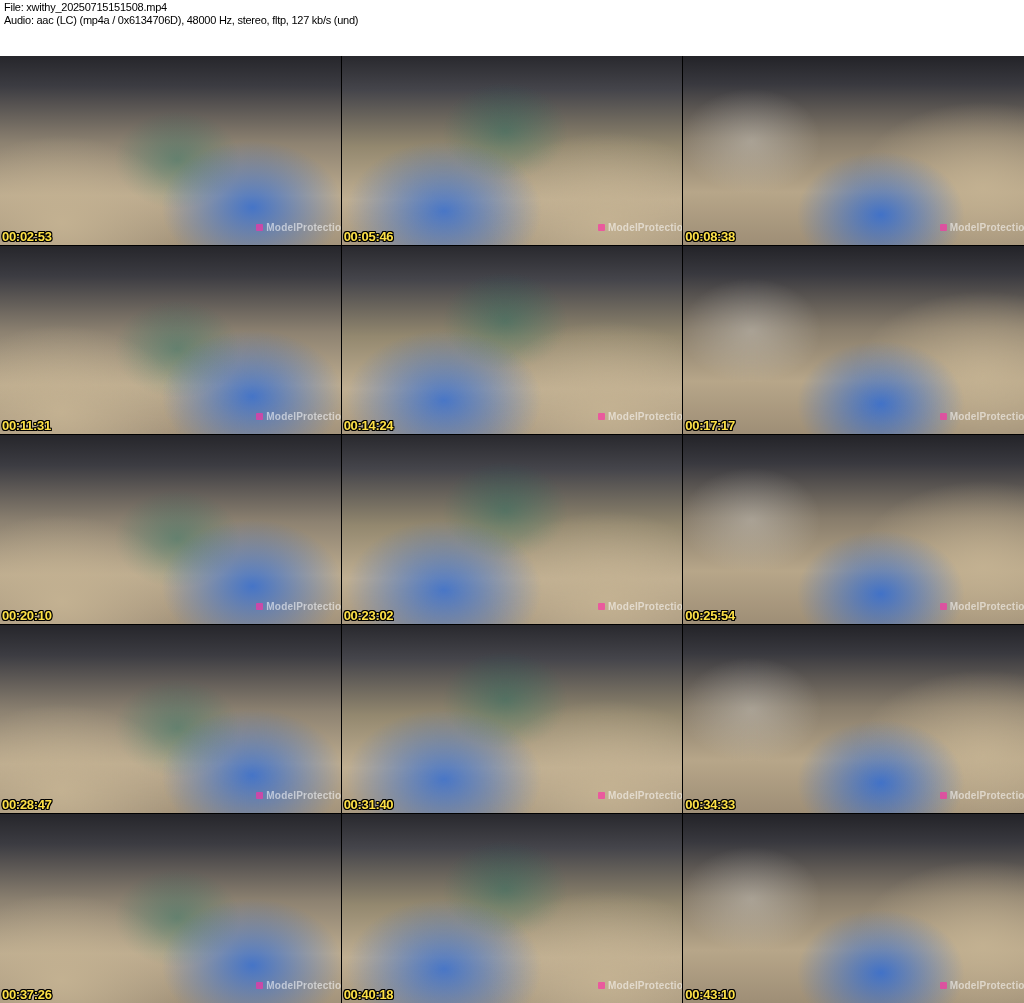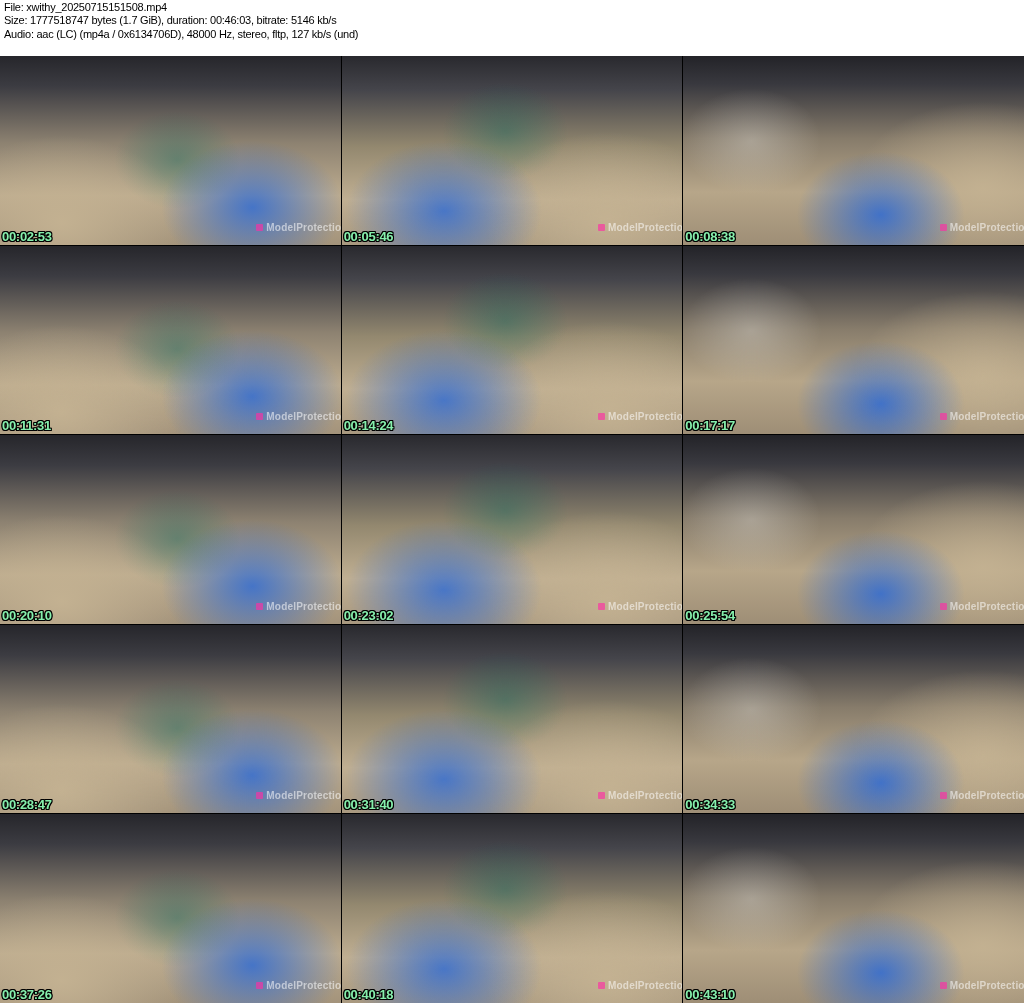--- a/index.html
+++ b/index.html
@@ -71,21 +71,21 @@
       linear-gradient(180deg, #232328 0%, #39393f 15%, #877c6b 44%, #b7a689 72%, #9e8e76 100%);
   }
 
   .timestamp {
     position: absolute;
     left: 2px;
     bottom: 1px;
     font-size: 13px;
     font-weight: bold;
     letter-spacing: -0.3px;
-    color: #86efac;
+    color: #fde047;
     text-shadow:
       -1px -1px 0 #000, 1px -1px 0 #000,
       -1px  1px 0 #000, 1px  1px 0 #000,
        0   -1px 0 #000, 0    1px 0 #000,
       -1px  0   0 #000, 1px  0   0 #000;
   }
 
   .watermark {
     position: absolute;
     right: -7px;
@@ -107,21 +107,20 @@
     background: rgba(255, 45, 164, 0.65);
   }
 </style>
 </head>
 <body>
 
 <div>
 
   <div class="header">
     <div class="header-line">File: xwithy_20250715151508.mp4</div>
-    <div class="header-line">Size: 1777518747 bytes (1.7 GiB), duration: 00:46:03, bitrate: 5146 kb/s</div>
     <div class="header-line">Audio: aac (LC) (mp4a / 0x6134706D), 48000 Hz, stereo, fltp, 127 kb/s (und)</div>
   </div>
 
   <div class="grid" id="grid">
       <div class="cell v0">
     <div class="thumb-ph"></div>
     <div class="watermark">
       <span class="wm-icon"></span>
       <span>ModelProtection</span>
     </div>

